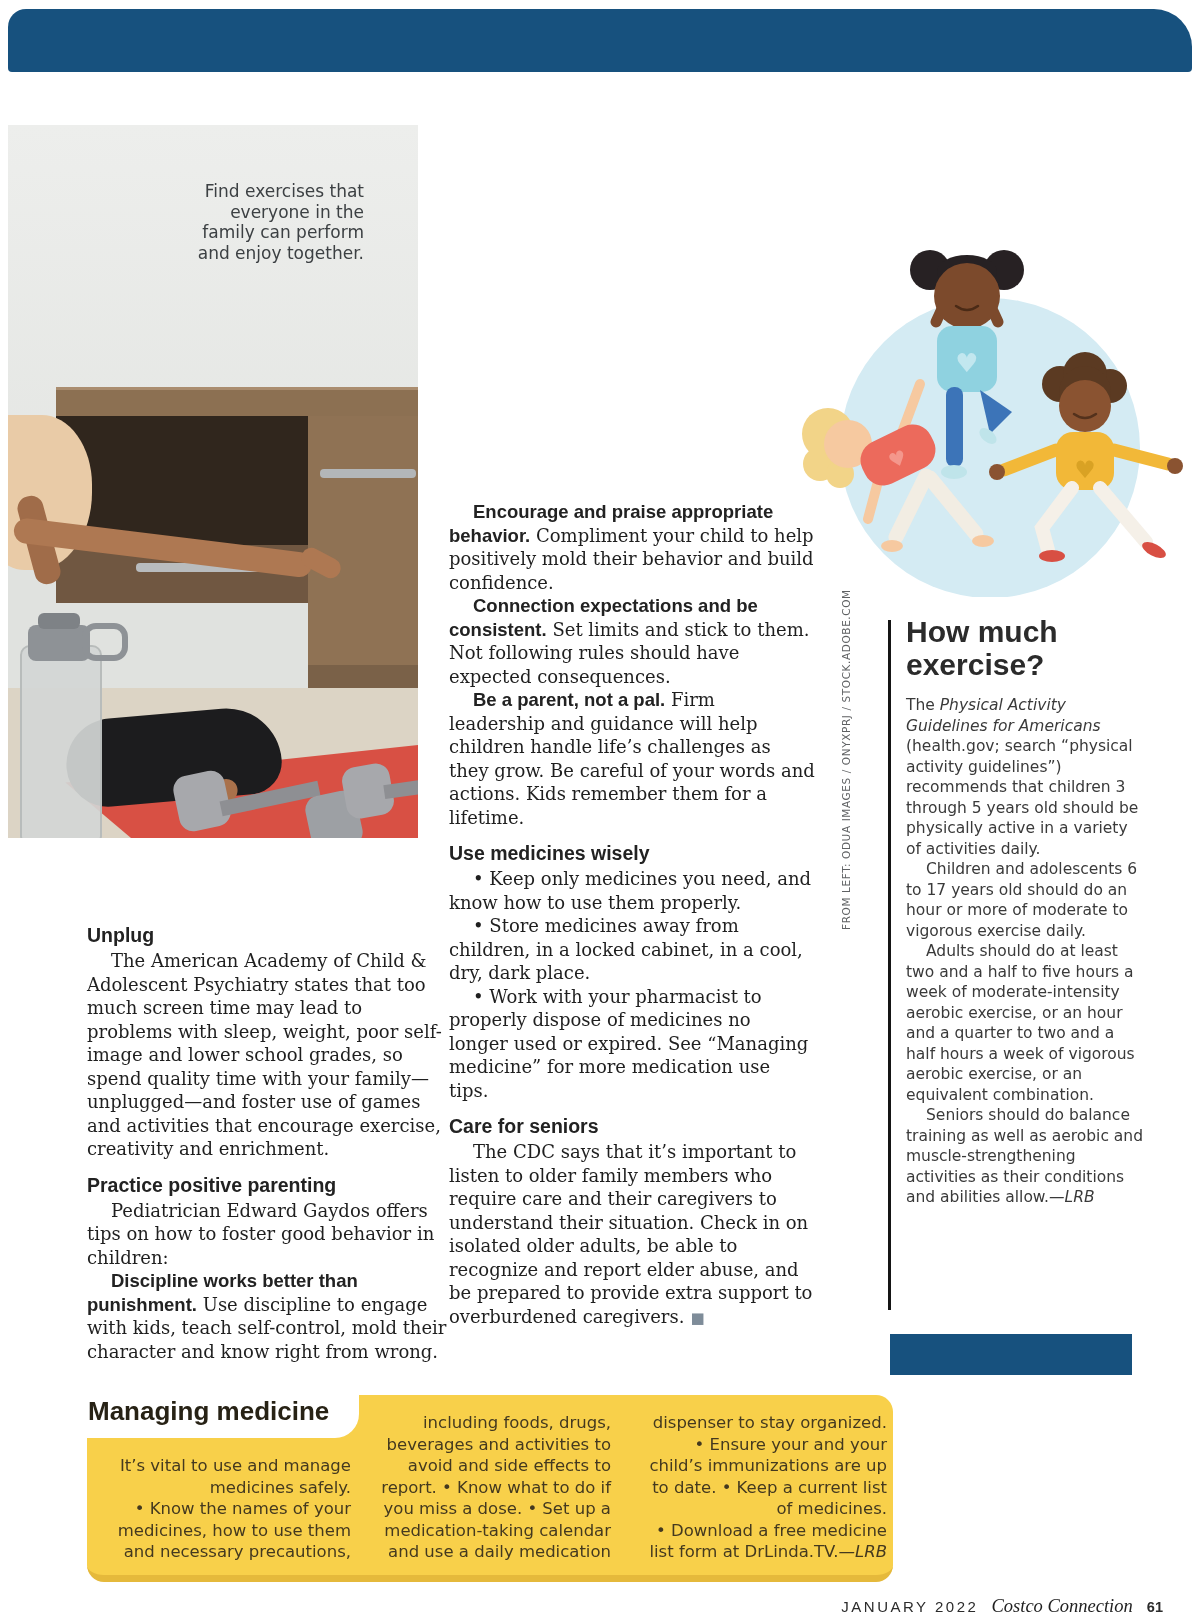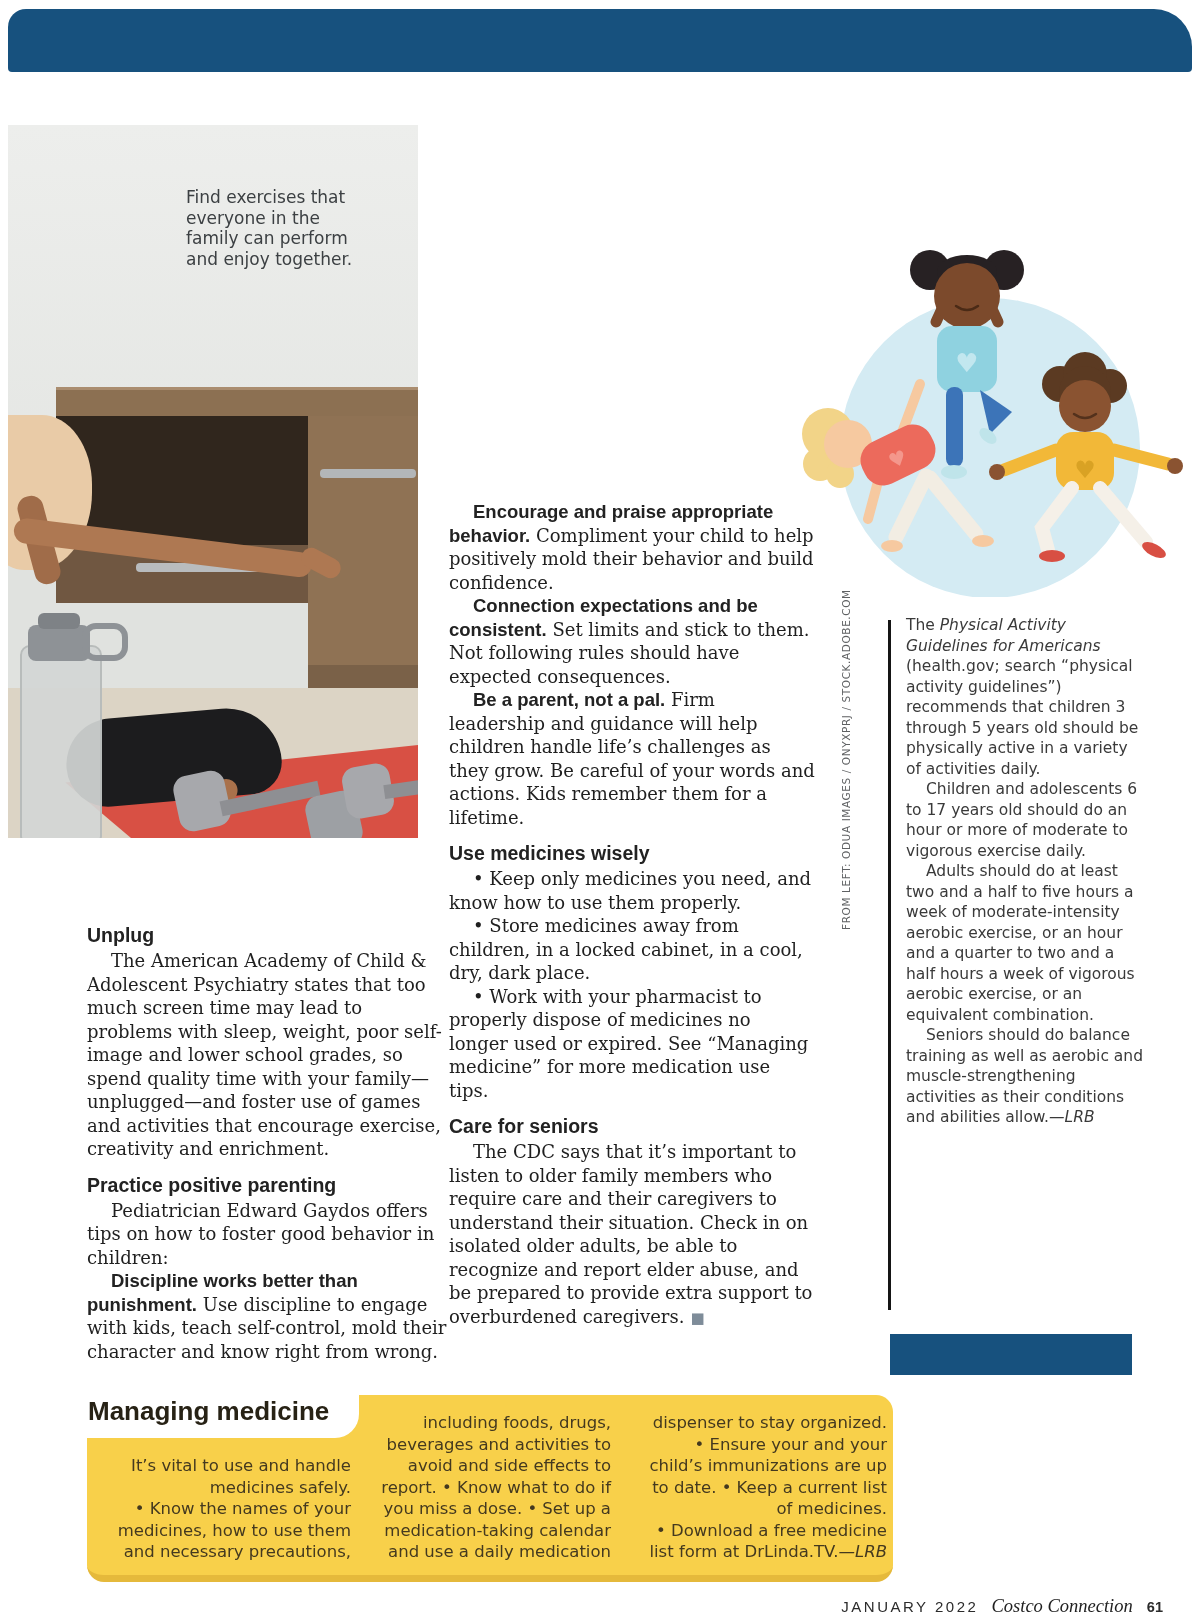--- a/index.html
+++ b/index.html
@@ -6,22 +6,22 @@
   .page{position:relative;width:1200px;height:1623px;background:#ffffff;overflow:hidden;
         font-family:"DejaVu Serif",serif;color:#1f1f1f;}
 
   
   .topbar{position:absolute;left:8px;top:9px;width:1184px;height:63px;background:#17517E;
           border-radius:18px 38px 4px 4px;}
 
   
   .photo{position:absolute;left:8px;top:125px;width:410px;height:713px;overflow:hidden;
          background:linear-gradient(#edeeec, #e3e5e2 58%, #e0e2df 60%);}
-  .caption{position:absolute;left:178px;top:62px;width:178px;
-           font-family:"DejaVu Sans",sans-serif;font-size:17px;line-height:20.5px;color:#3c4043;}
+  .caption{position:absolute;left:178px;top:56px;width:178px;
+           font-family:"DejaVu Sans",sans-serif;font-size:17px;line-height:20.5px;color:#3c4043;text-align:right;}
   .cab-slab{position:absolute;left:48px;top:262px;width:362px;height:26px;background:#8c7052;border-top:3px solid #aa8d6f;}
   .cab-open{position:absolute;left:48px;top:291px;width:252px;height:129px;background:#30261d;}
   .cab-shelf{position:absolute;left:48px;top:420px;width:252px;height:58px;background:#705741;}
   .cab-handle1{position:absolute;left:128px;top:438px;width:185px;height:9px;background:#b9bcbe;border-radius:4px;}
   .cab-right{position:absolute;left:300px;top:291px;width:110px;height:249px;background:#8f7254;}
   .cab-handle2{position:absolute;left:312px;top:344px;width:96px;height:9px;background:#b3b6b8;border-radius:4px;}
   .cab-plinth{position:absolute;left:300px;top:540px;width:110px;height:23px;background:#7a6148;}
   .floor{position:absolute;left:0;top:563px;width:410px;height:150px;background:#dcd4c5;}
   .shirt{position:absolute;left:-28px;top:290px;width:112px;height:155px;background:#e9cba7;border-radius:0 45% 50% 40%;}
   .arm-upper{position:absolute;left:18px;top:370px;width:26px;height:90px;background:#a06c49;border-radius:12px;transform:rotate(-15deg);}
@@ -188,32 +188,33 @@
     <p class="ind">The American Academy of Child &amp; Adolescent Psychiatry states that too much screen time may lead to problems with sleep, weight, poor self-image and lower school grades, so spend quality time with your family—unplugged—and foster use of games and activities that encourage exercise, creativity and enrichment.</p>
     <h3 class="h-sans">Practice positive parenting</h3>
     <p class="ind">Pediatrician Edward Gaydos offers tips on how to foster good behavior in children:</p>
     <p class="ind"><span class="lead">Discipline works better than punishment.</span><span> Use discipline to engage with kids, teach self-control, mold their character and know right from wrong.</span></p>
   </div>
 
   <div class="credit">FROM LEFT: ODUA IMAGES / ONYXPRJ / STOCK.ADOBE.COM</div>
 
   <div class="vrule"></div>
   <div class="sidebar">
+    <h2>How much exercise?</h2>
     <p><span>The </span><em>Physical Activity Guidelines for Americans</em><span> (health.gov; search “physical activity guidelines”) recommends that children 3 through 5 years old should be physically active in a variety of activities daily.</span></p>
     <p class="ind">Children and adolescents 6 to 17 years old should do an hour or more of moderate to vigorous exercise daily.</p>
     <p class="ind">Adults should do at least two and a half to five hours a week of moderate-intensity aerobic exercise, or an hour and a quarter to two and a half hours a week of vigorous aerobic exercise, or an equivalent combination.</p>
     <p class="ind"><span>Seniors should do balance training as well as aerobic and muscle-strengthening activities as their conditions and abilities allow.</span><em>—LRB</em></p>
   </div>
   <div class="bluebar2"></div>
 
   <div class="medbox">
     <div class="mednotch"></div>
     <h2 class="medtitle">Managing medicine</h2>
     <div class="medcol c1">
-      <p>It’s vital to use and handle medicines safely.</p>
+      <p>It’s vital to use and manage medicines safely.</p>
       <p class="bul">• Know the names of your medicines, how to use them and necessary precautions,</p>
     </div>
     <div class="medcol c2">
       <p>including foods, drugs, beverages and activities to avoid and side effects to report. • Know what to do if you miss a dose. • Set up a medication-taking calendar and use a daily medication</p>
     </div>
     <div class="medcol c3">
       <p>dispenser to stay organized. • Ensure your and your child’s immunizations are up to date. • Keep a current list of medicines.</p>
       <p><span>• Download a free medicine list form at DrLinda.TV.</span><em>—LRB</em></p>
     </div>
   </div>

